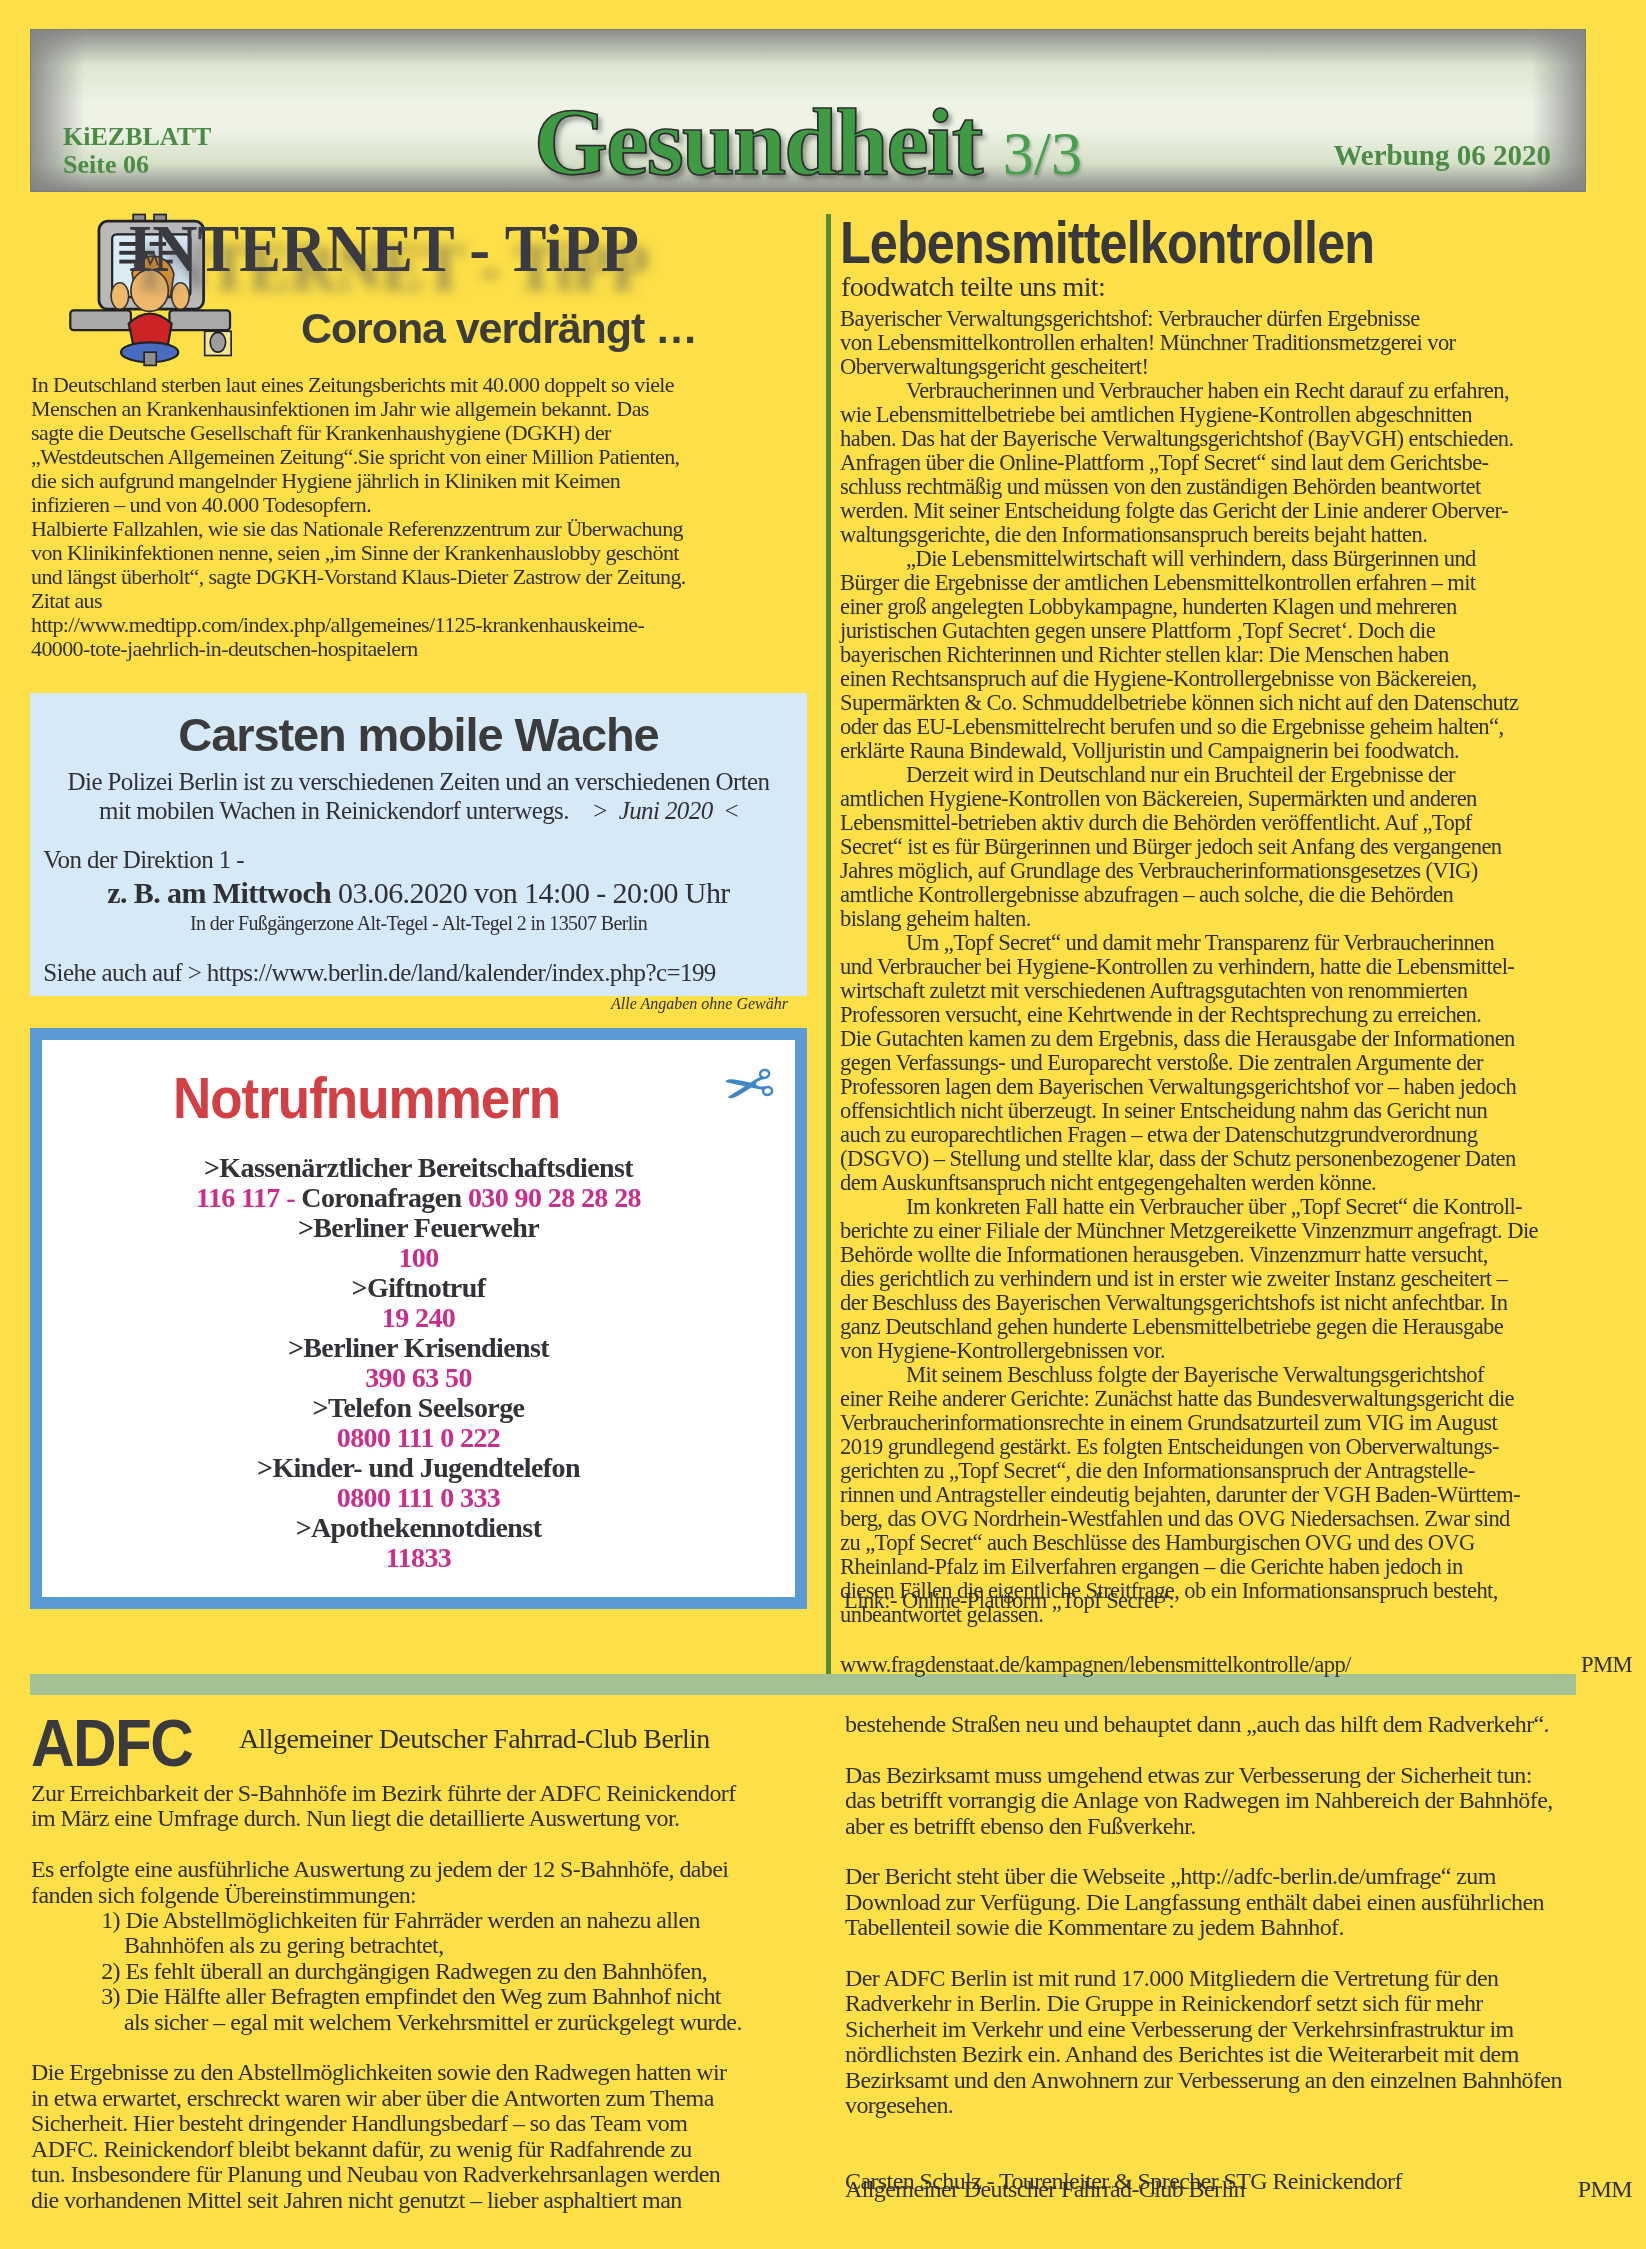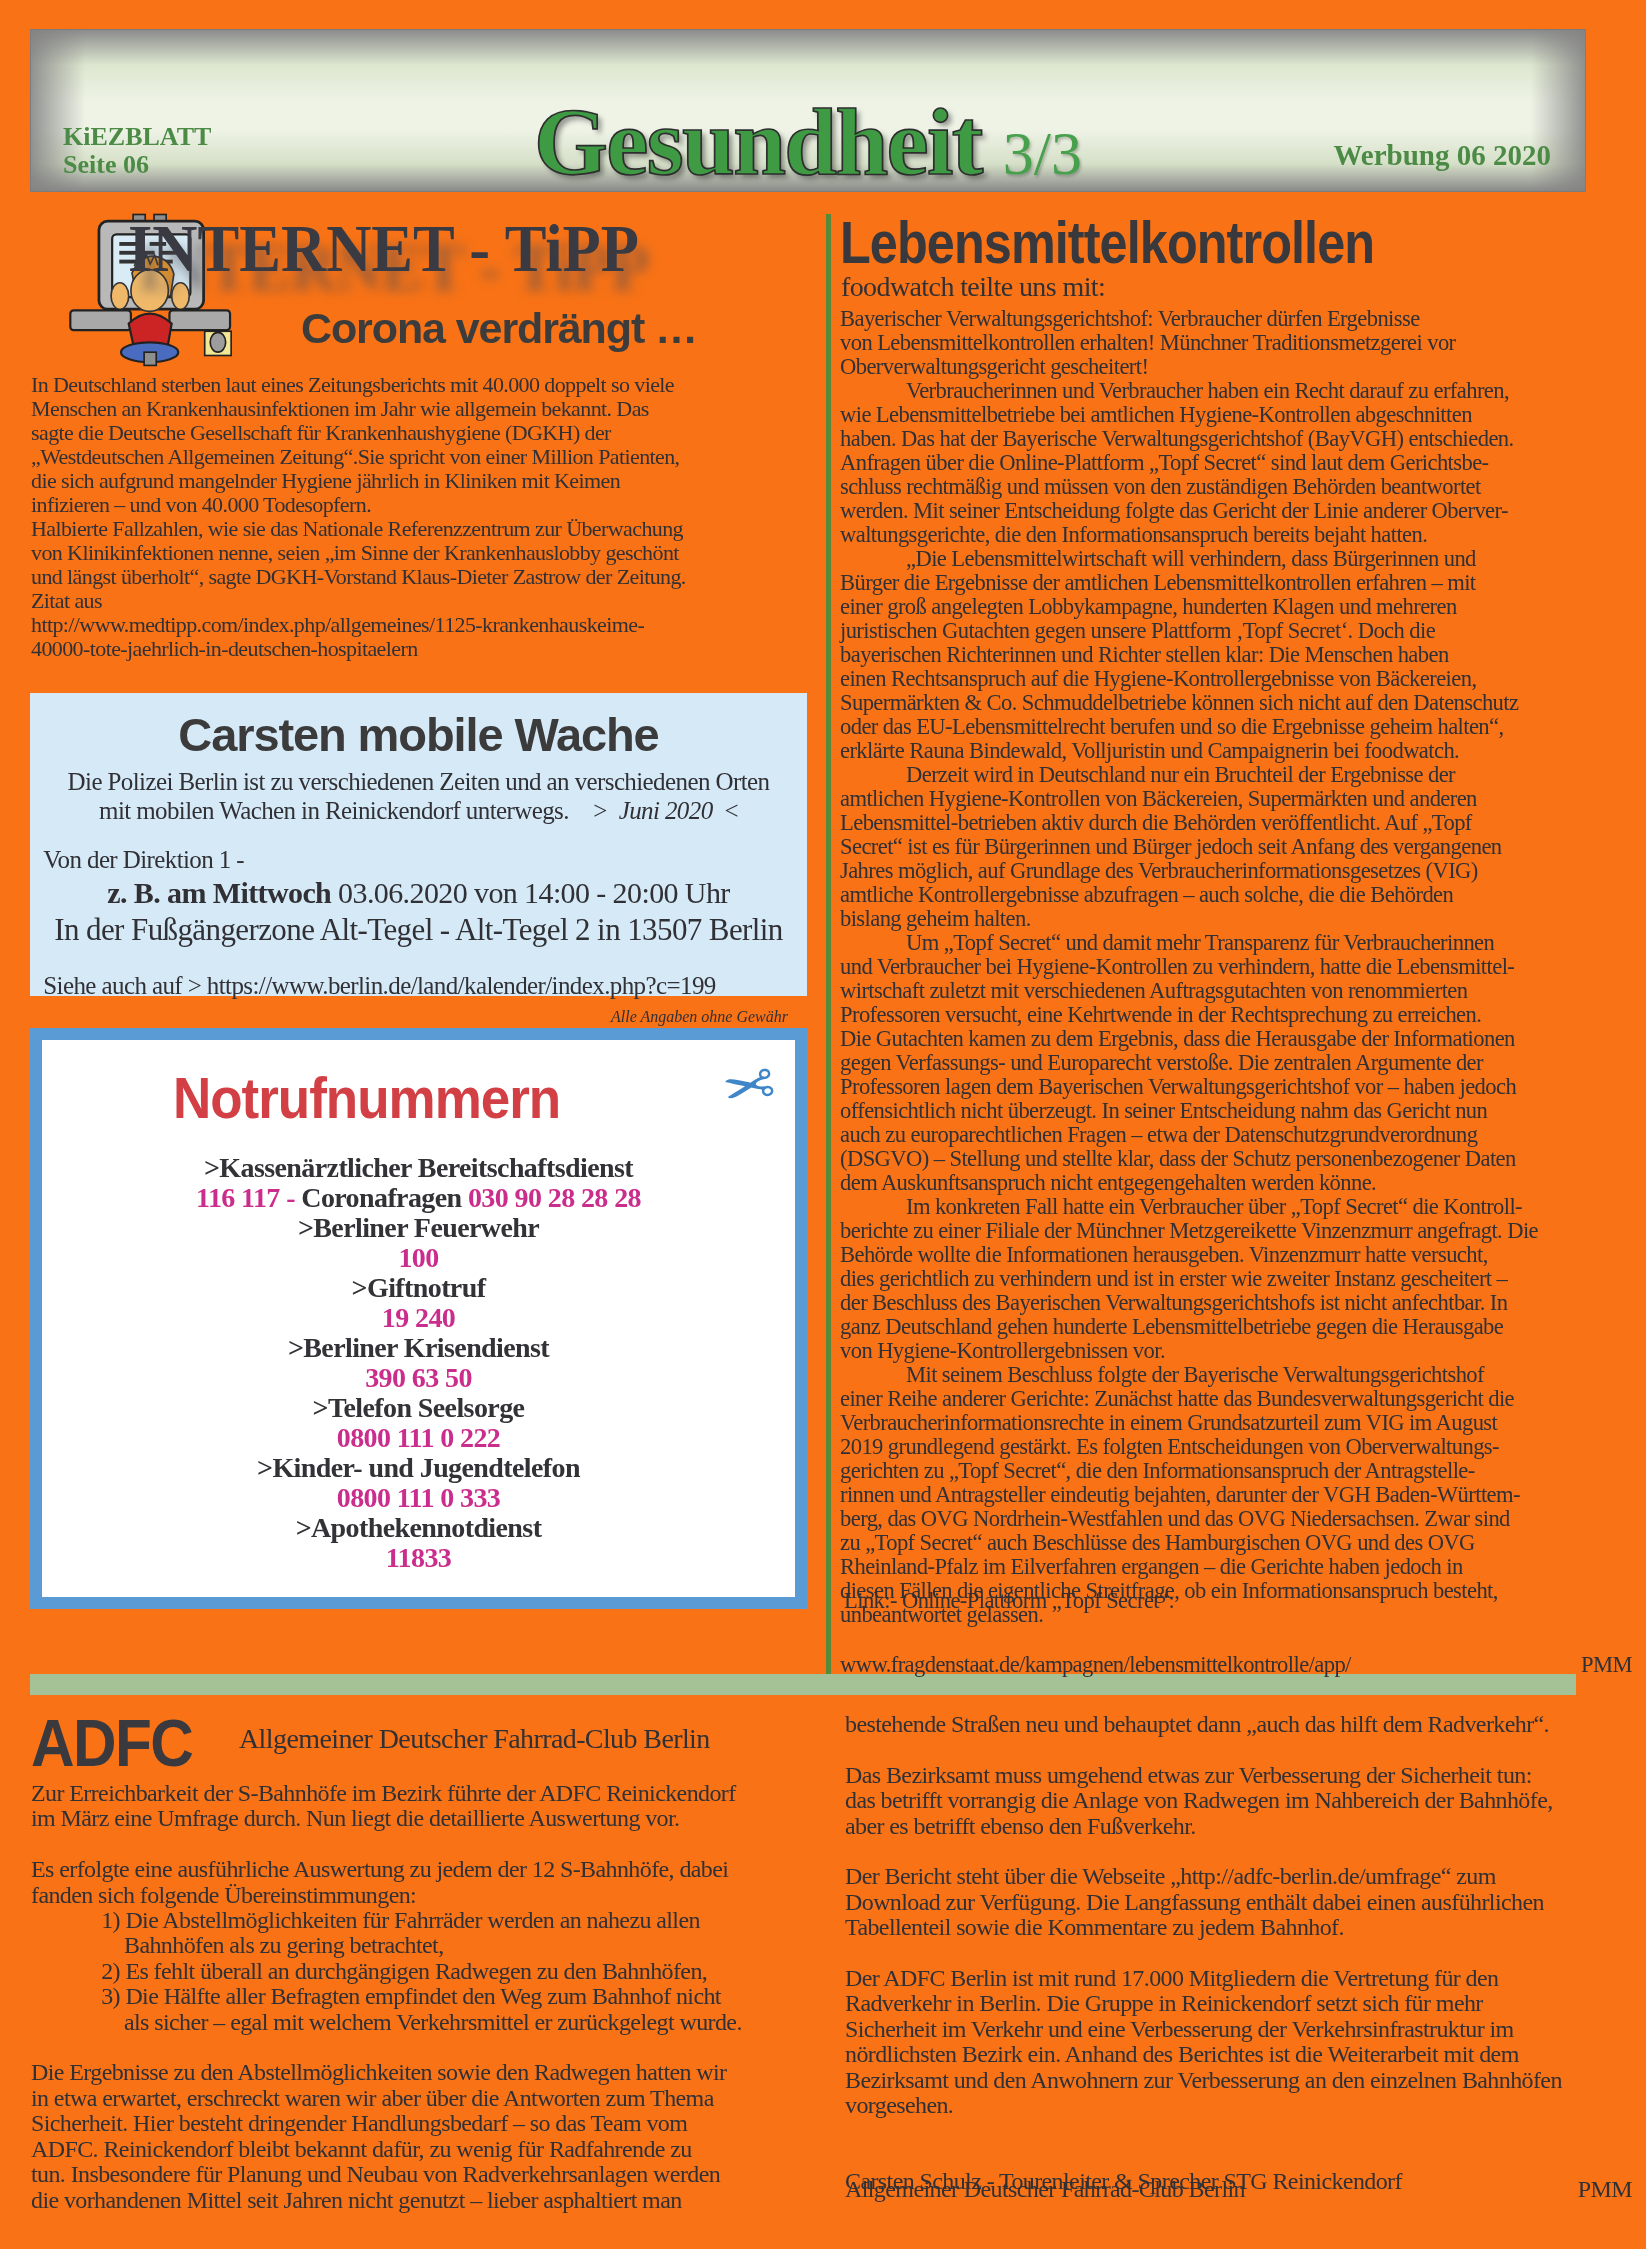--- a/index.html
+++ b/index.html
@@ -1,16 +1,16 @@
 <!DOCTYPE html>
 <html style="font-size:8.8px"><head>
 <meta charset="utf-8">
 <style>
   html,body{margin:0;padding:0;background:#ffffff;}
-  .page{position:relative;width:1646px;height:2250px;background:#f97316;overflow:hidden;
+  .page{position:relative;width:1646px;height:2250px;background:#fde047;overflow:hidden;
         font-family:"Liberation Serif",serif;color:#303035;}
 
   
   .masthead{position:absolute;left:30px;top:29px;width:1556px;height:163px;box-sizing:border-box;
     border:1.7px solid #7c7c7c;
     background:
       linear-gradient(90deg, rgba(130,130,130,.85) 0%, rgba(130,130,130,0) 3.5%, rgba(130,130,130,0) 96.5%, rgba(130,130,130,.85) 100%),
       linear-gradient(180deg,#8c8c8c 0%,#dde7d0 22%,#eef3e6 45%,#eef3e6 62%,#d6e0c8 83%,#8a8a8a 100%);}
   .brand{position:absolute;left:32px;top:93px;color:#4c8b46;font-weight:bold;
          font-size:26px;line-height:28px;}
@@ -35,21 +35,21 @@
   .article1{position:absolute;left:31px;top:373px;width:792px;
     font-size:22px;line-height:24px;letter-spacing:-0.6px;white-space:pre-line;}
 
   
   .wache{position:absolute;left:30px;top:693px;width:777px;height:303px;background:#d6e9f7;box-sizing:border-box;}
   .wache-title{text-align:center;margin-top:14.4px;font-family:"Liberation Sans",sans-serif;
     font-weight:bold;font-size:47px;color:#3b3b3b;letter-spacing:-1.1px;}
   .wache-intro{text-align:center;font-size:25px;line-height:29px;margin-top:4.4px;letter-spacing:-0.6px;}
   .wache-direktion{margin:21px 0 0 13.3px;font-size:25px;letter-spacing:-0.6px;}
   .wache-schedule{text-align:center;font-size:30px;margin-top:2.2px;letter-spacing:-0.6px;}
-  .wache-location{text-align:center;font-size:31px;margin-top:2.2px;letter-spacing:-0.6px;}
+  .wache-location{text-align:center;font-size:20px;margin-top:2.2px;letter-spacing:-0.6px;}
   .wache-see{margin:24px 0 0 13.3px;font-size:25px;letter-spacing:-0.6px;}
   .wache-disclaimer{text-align:right;margin:7.7px 19px 0 0;font-style:italic;font-size:16px;}
 
   
   .notruf{position:absolute;left:30px;top:1028px;width:777px;height:581px;box-sizing:border-box;
     border:12px solid #5b9bd5;background:#ffffff;}
   .scissors{position:absolute;right:20px;top:10px;font-size:62px;color:#3f86c9;
     transform:scaleX(-1) rotate(10deg);font-family:"DejaVu Sans",sans-serif;}
   .nr-title{margin:25.4px 0 0 131px;font-family:"Liberation Sans",sans-serif;font-weight:bold;
     font-size:57px;color:#d24045;letter-spacing:-1.1px;transform:scaleX(.93);transform-origin:left;}

